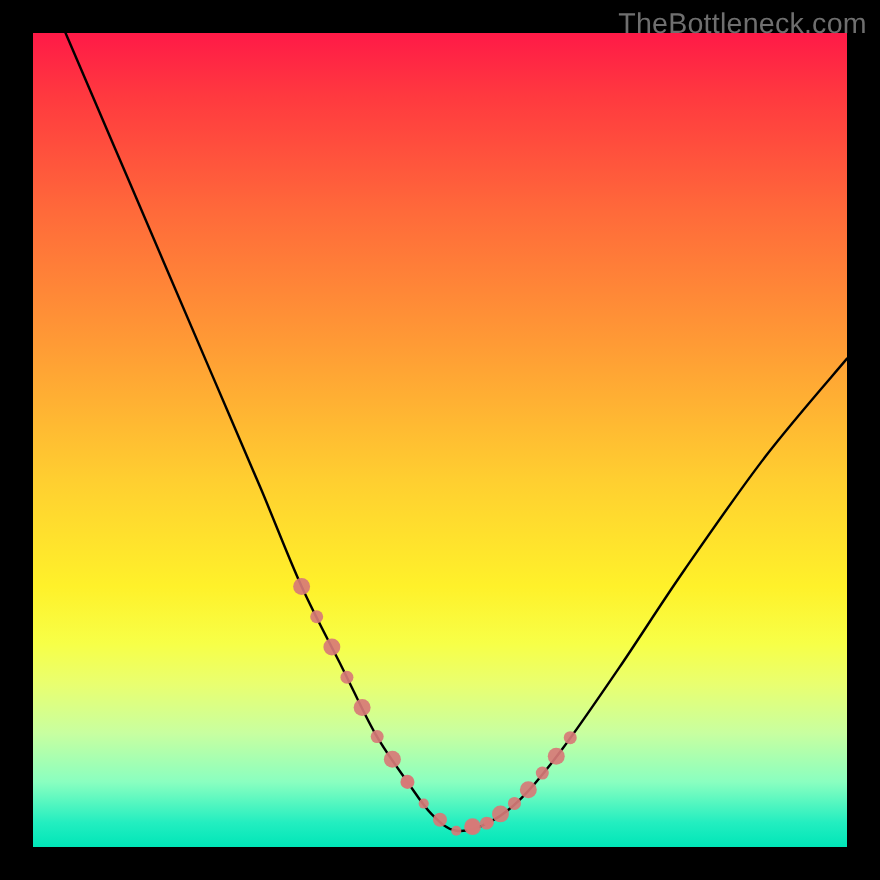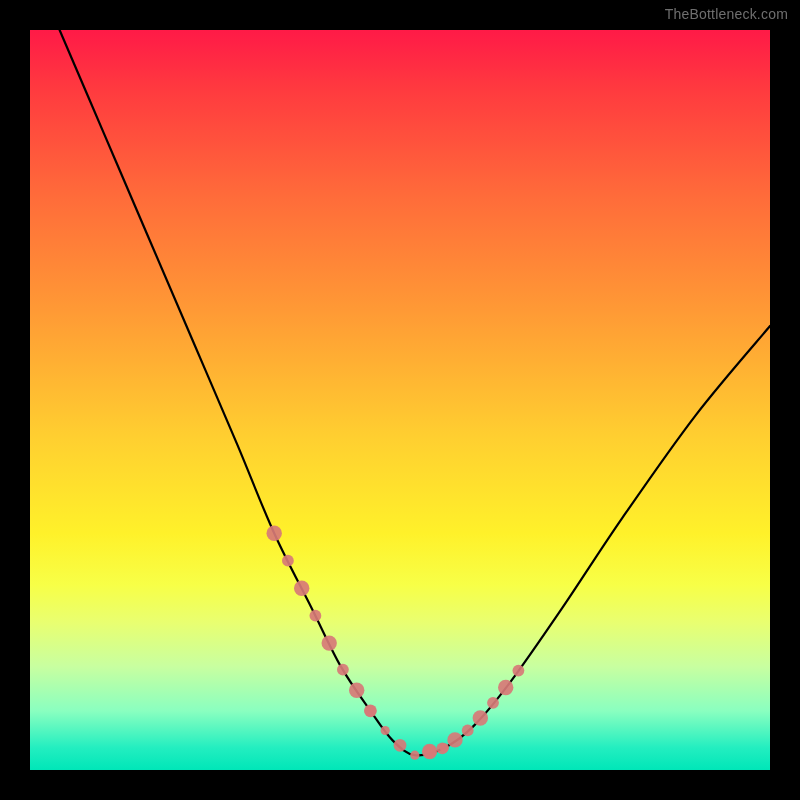--- a/index.html
+++ b/index.html
@@ -30,21 +30,21 @@
       #8affc0 92%,
       #23eec0 97%,
       #00e6b8 100%
     );
   }
   .watermark {
     position: absolute;
     top: 6px;
     right: 12px;
     color: #6f6f6f;
-    font-size: 14px;
+    font-size: 26px;
     letter-spacing: 0.2px;
     font-weight: 500;
     user-select: none;
   }
   svg.curve {
     position: absolute;
     left: 0;
     top: 0;
     width: 740px;
     height: 740px;

